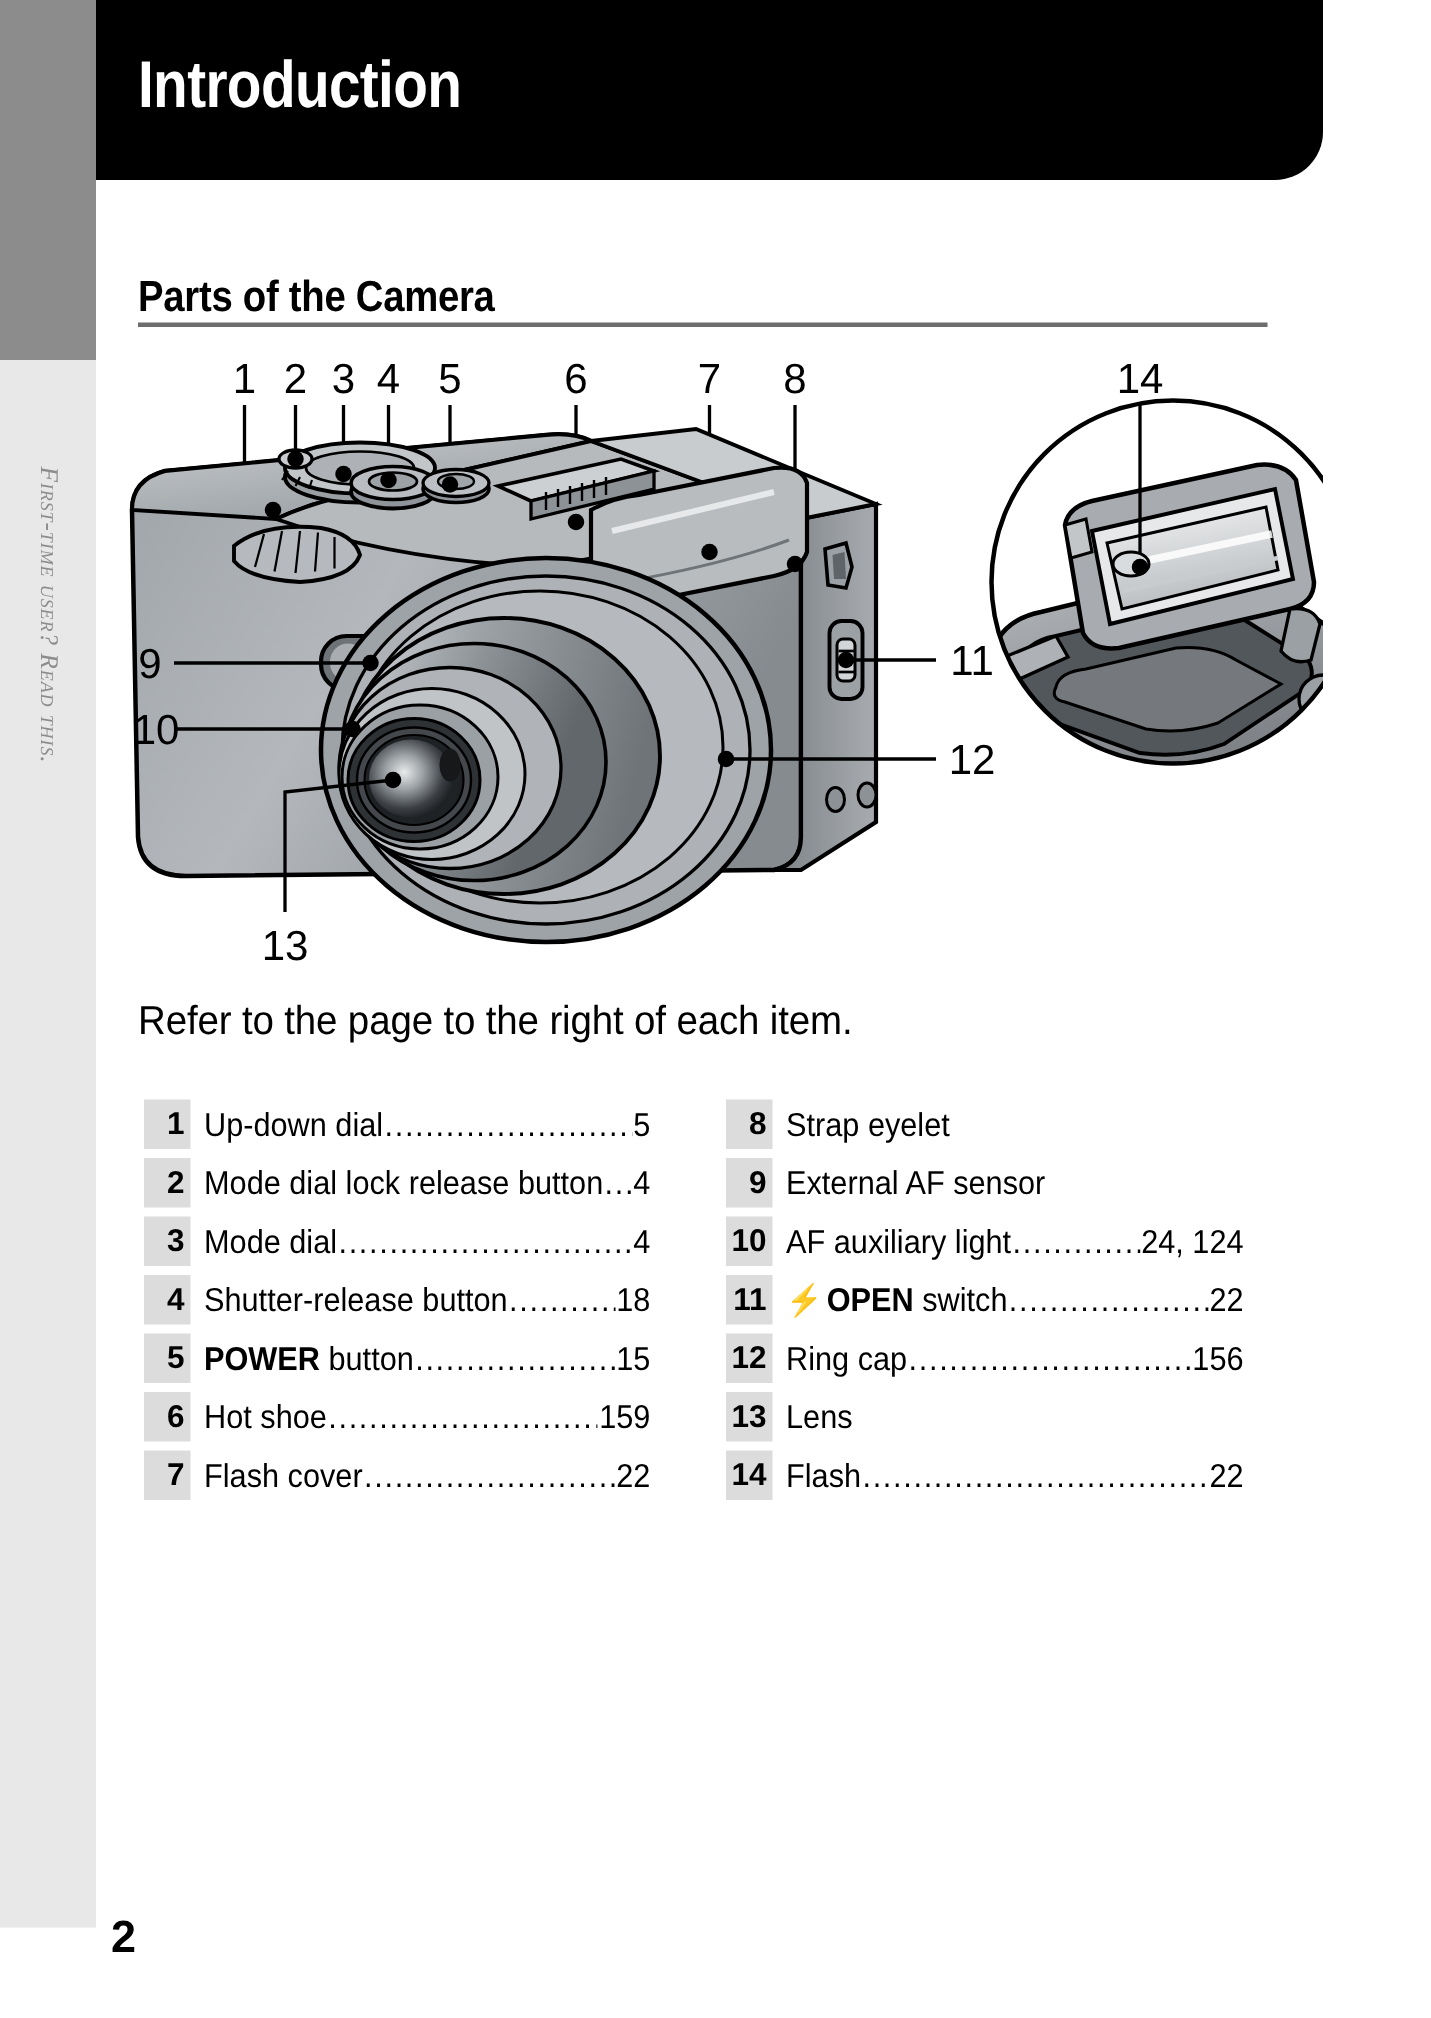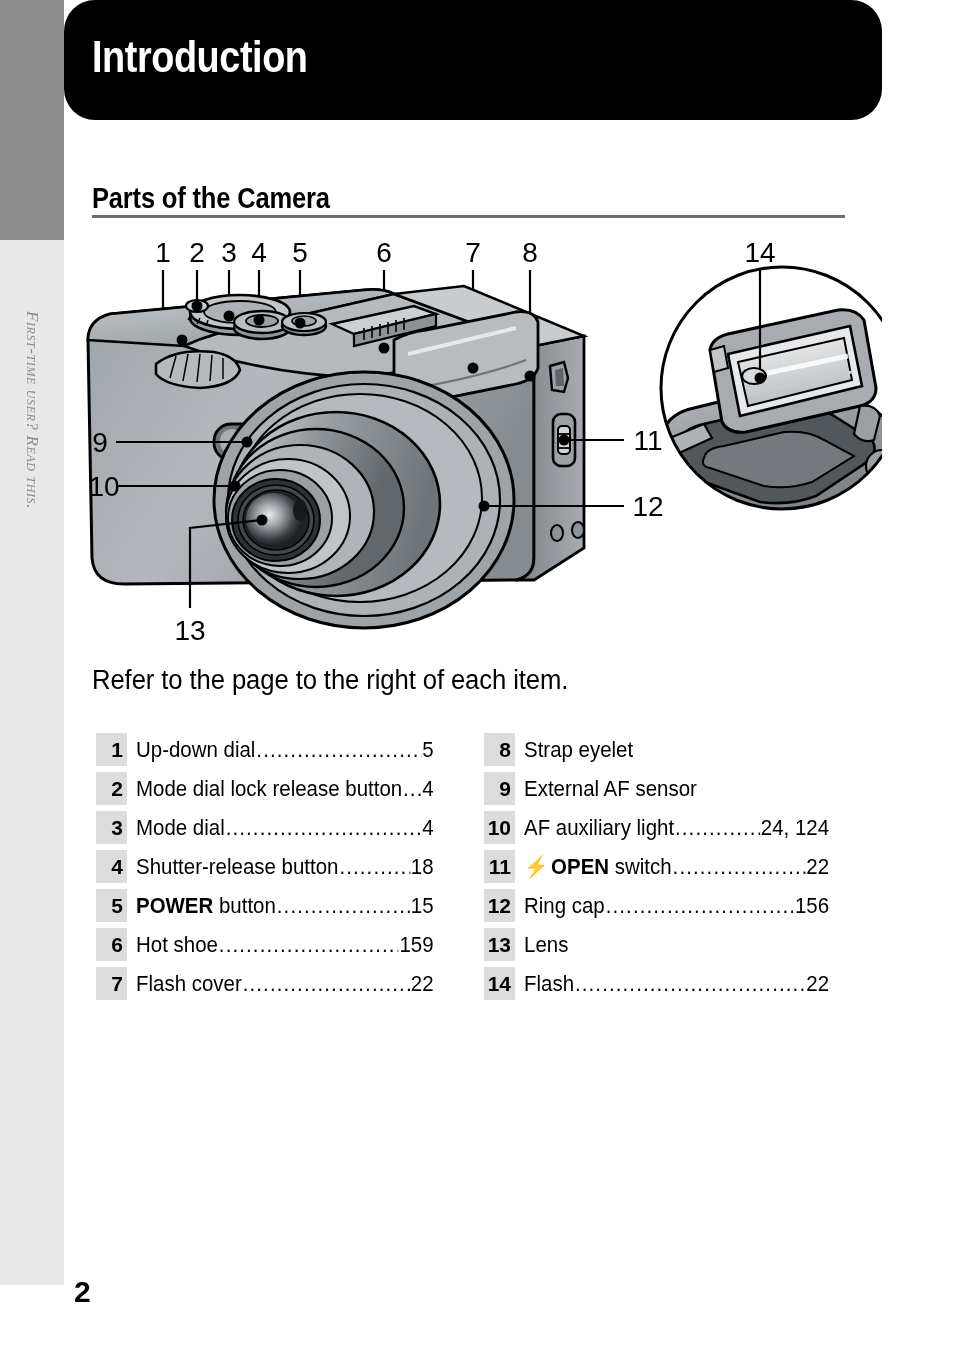--- a/index.html
+++ b/index.html
@@ -34,21 +34,20 @@
     letter-spacing:.6px;
     color:#8c8c8c;
     margin-top:150px;
   }
 
   
   .header-bar{
     position:absolute;left:64px;top:0;width:818px;height:120px;
     background:#000000;
     border-bottom-right-radius:32px;
-    border-radius:31px;
   }
   .header-title{
     position:absolute;left:28px;top:32px;
     color:#ffffff;
     font-size:44px;
     font-weight:bold;
     letter-spacing:-0.5px;
     font-family:"Liberation Sans", sans-serif;
     transform:scaleX(.86);
     transform-origin:left center;

